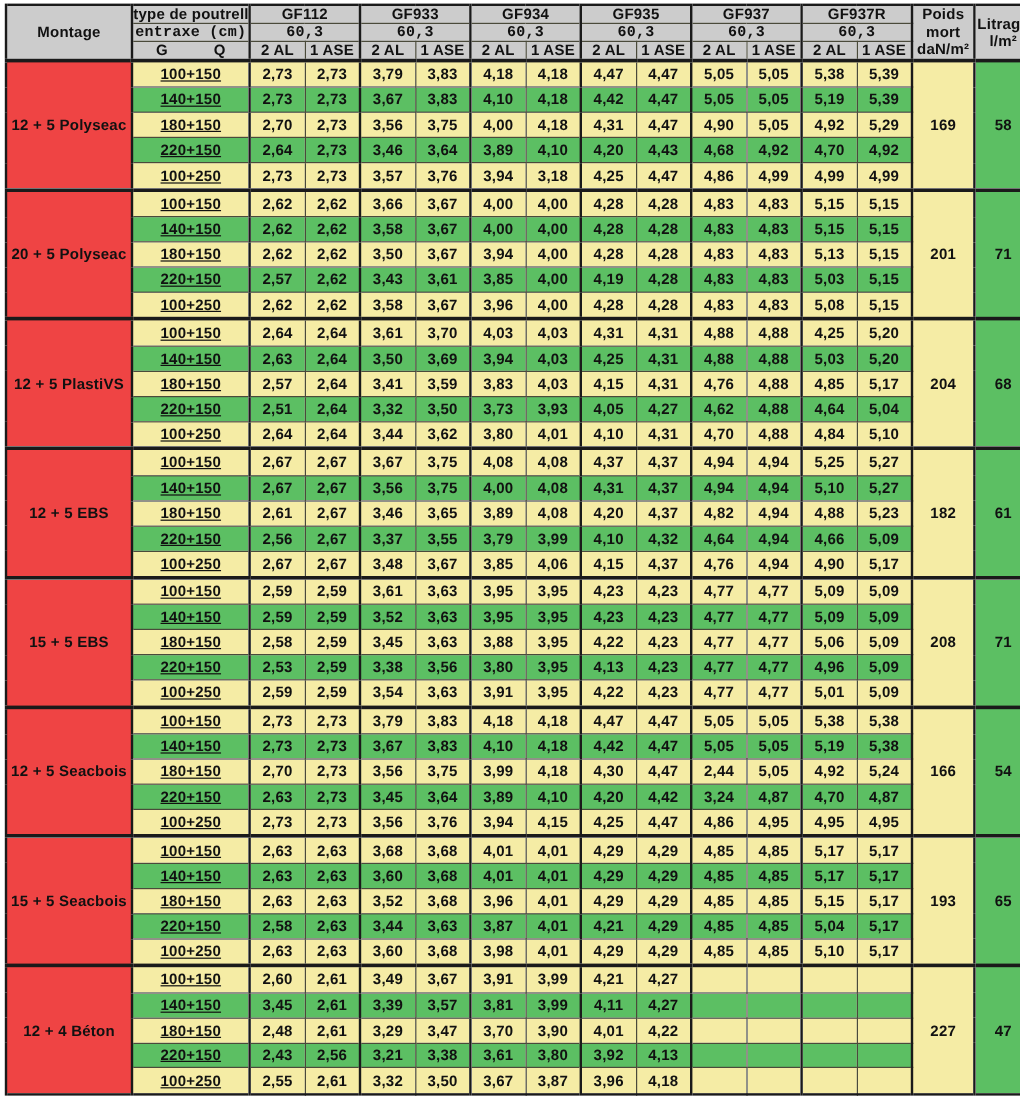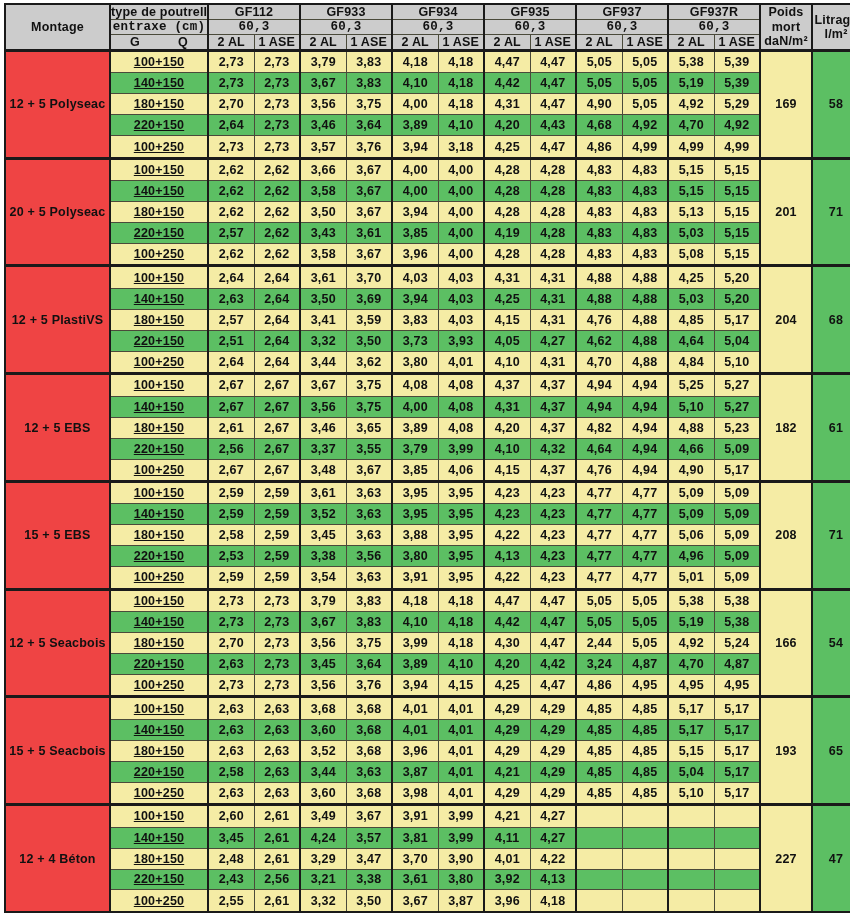--- a/index.html
+++ b/index.html
@@ -752,21 +752,21 @@
           <td class="val-cell c-yellow block-top empty-cell"></td>
           <td class="val-cell c-yellow sep-left block-top empty-cell"></td>
           <td class="val-cell c-yellow block-top empty-cell"></td>
           <td class="side-cell c-yellow sep-left block-top" rowspan="5">227</td>
           <td class="side-cell c-litrage-green sep-left sep-right block-top" rowspan="5">47</td>
         </tr>
         <tr>
           <td class="gq-cell sep-left c-green">140+150</td>
           <td class="val-cell c-green sep-left">3,45</td>
           <td class="val-cell c-green">2,61</td>
-          <td class="val-cell c-green sep-left">4,24</td>
+          <td class="val-cell c-green sep-left">3,39</td>
           <td class="val-cell c-green">3,57</td>
           <td class="val-cell c-green sep-left">3,81</td>
           <td class="val-cell c-green">3,99</td>
           <td class="val-cell c-green sep-left">4,11</td>
           <td class="val-cell c-green">4,27</td>
           <td class="val-cell c-green sep-left empty-cell"></td>
           <td class="val-cell c-green empty-cell"></td>
           <td class="val-cell c-green sep-left empty-cell"></td>
           <td class="val-cell c-green empty-cell"></td>
         </tr>

